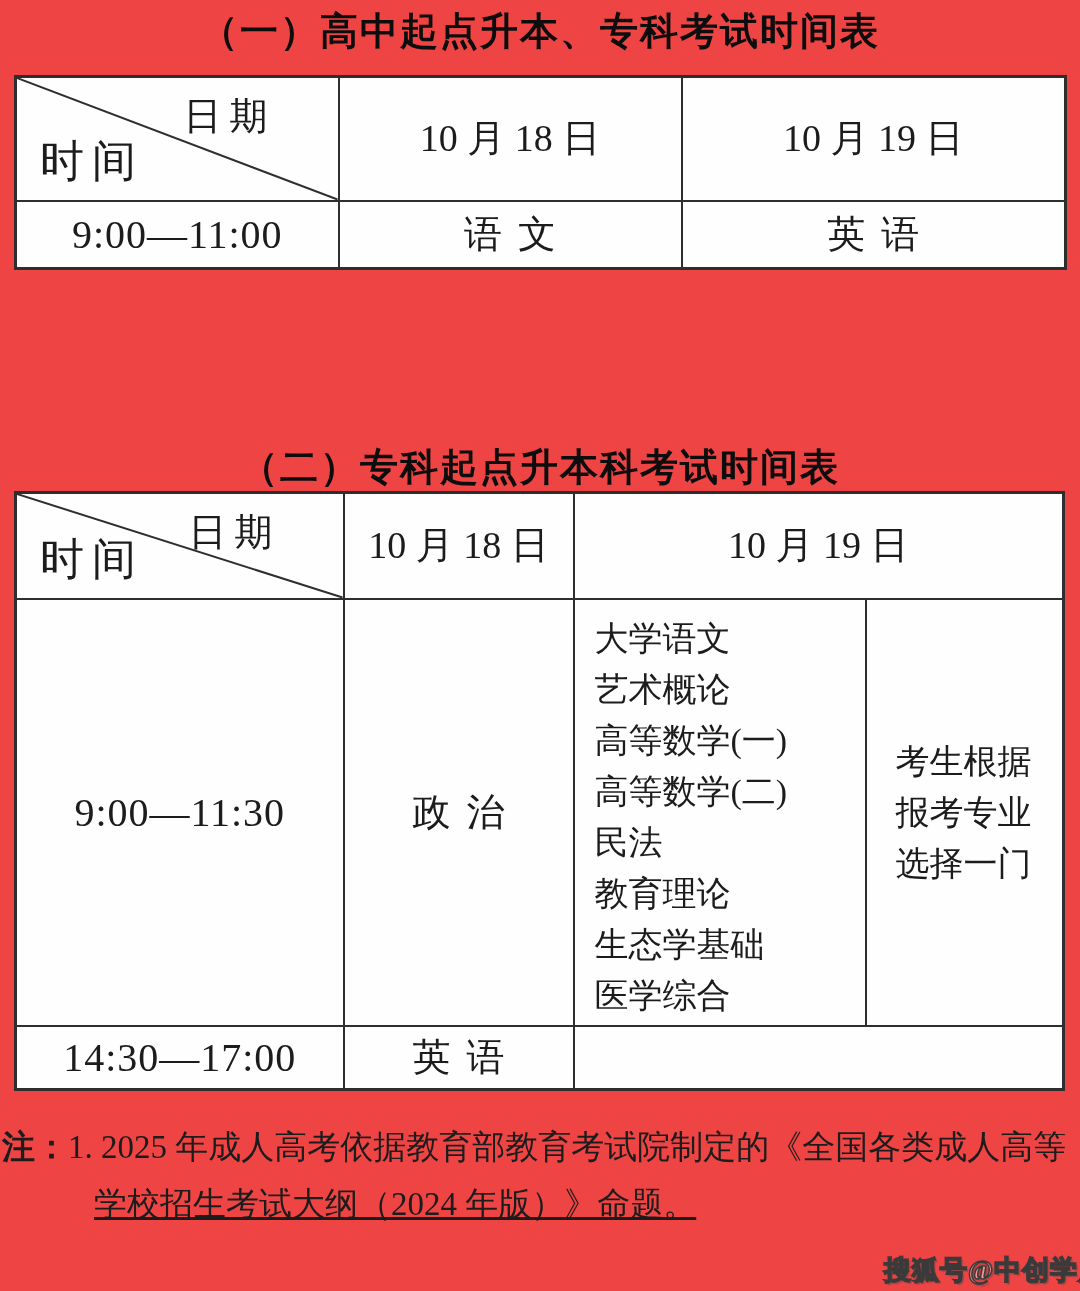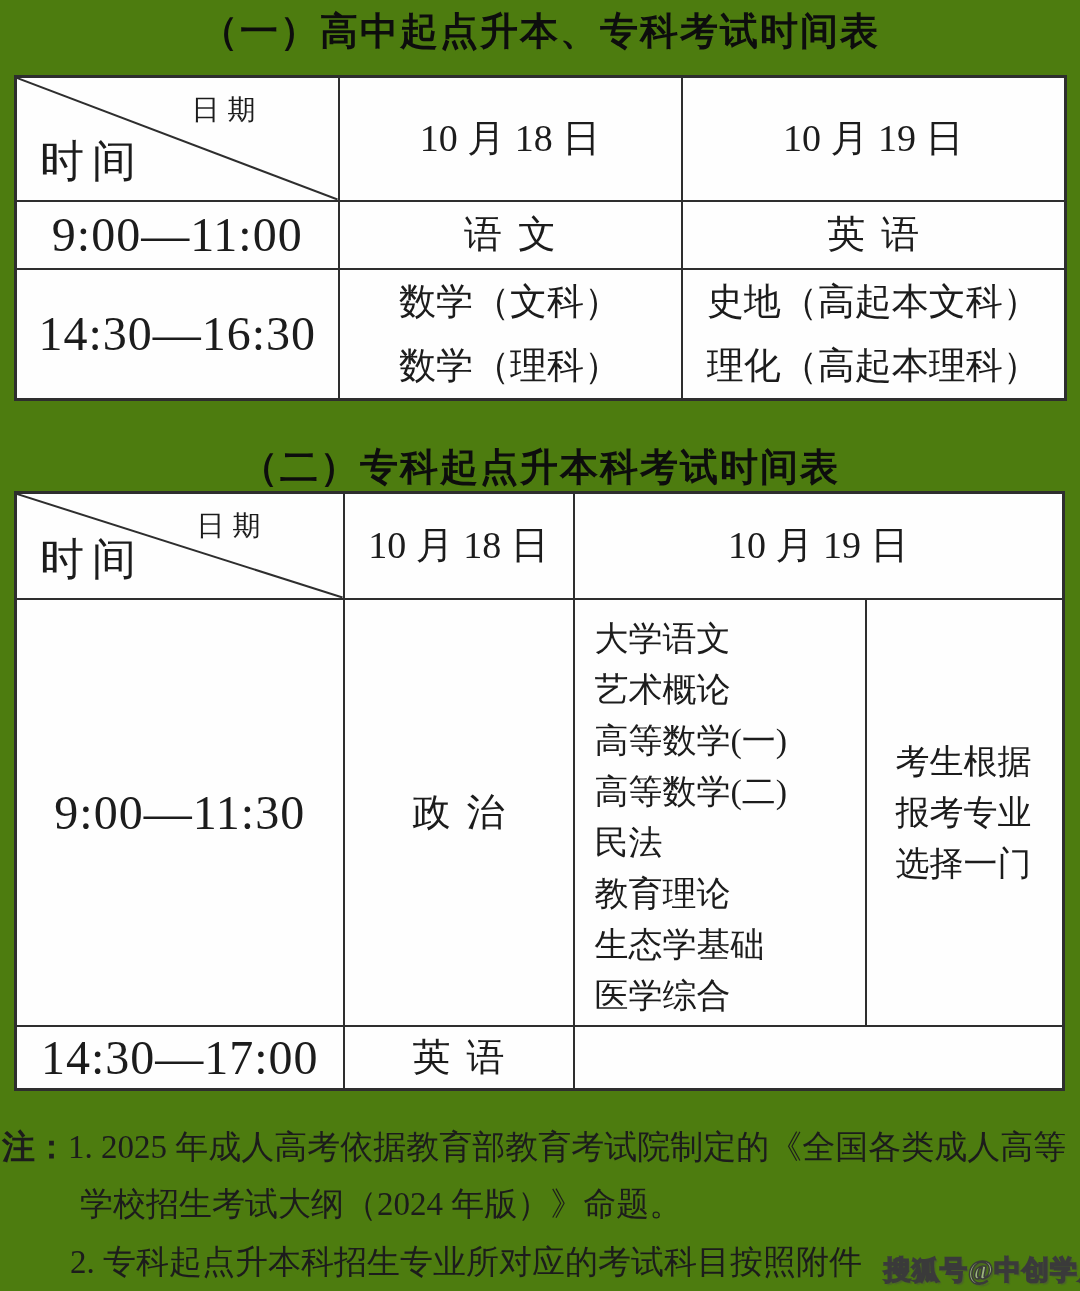--- a/index.html
+++ b/index.html
@@ -1,18 +1,18 @@
 <!DOCTYPE html>
 <html><head>
 <meta charset="utf-8">
 <style>
   html,body { margin:0; padding:0; background:#ffffff; }
   .page {
     position:relative; width:1080px; height:1291px; overflow:hidden;
-    background:#4d7c0f; color:#1c1c1c;
+    background:#ef4444; color:#1c1c1c;
     font-family:"Liberation Serif","DejaVu Serif",serif;
   }
   .title {
     position:absolute; left:0; width:1080px; text-align:center;
     font-size:38px; font-weight:bold; color:#0d0d0d; letter-spacing:2px;
     white-space:nowrap;
   }
   .t-1 { top:6px; }
   .t-2 { top:442px; }
 
@@ -22,38 +22,38 @@
   }
   table.t1 { left:14px; top:75px;  width:1050px; }
   table.t2 { left:14px; top:491px; width:1048px; }
   .grid td {
     border:2px solid #2e2e2e; padding:0; text-align:center;
     vertical-align:middle; font-size:38px; color:#1c1c1c;
     overflow:hidden;
   }
   td.diag { position:relative; }
   .diag-svg { position:absolute; left:0; top:0; width:100%; height:100%; display:block; }
-  .lbl-date { position:absolute; top:13px;  right:74px; font-size:28px; letter-spacing:8px; }
+  .lbl-date { position:absolute; top:13px;  right:62px; font-size:38px; letter-spacing:8px; }
   .lbl-time { position:absolute; bottom:9px; left:23px;  font-size:44px; letter-spacing:8px; }
 
-  td.time { font-size:48px; letter-spacing:1px;margin-top:32px; }
+  td.time { font-size:40px; letter-spacing:1px;margin-top:32px; }
   td.one  { letter-spacing:16px; text-indent:16px; }
   td.two  { font-size:37px; line-height:64px; white-space:pre-line; }
   td.subjlist {
     text-align:left; vertical-align:top; padding:13px 8px 0 20px;
     font-size:34px; line-height:51px; white-space:pre-line;
   }
   td.choose {
     text-align:left; padding-left:29px;
     font-size:34px; line-height:51px; white-space:pre-line;
   }
 
   .note { position:absolute; font-size:33px; line-height:40px; white-space:nowrap; color:#1c1c1c; }
   .note-1 { left:2px;  top:1127px; }
-  .note-2 { left:80px; top:1184px; }
+  .note-2 { left:94px; top:1184px;text-decoration:underline; }
   .note-3 { left:70px; top:1242px; }
   .note-label { font-weight:bold; }
 
   .watermark {
     position:absolute; left:884px; top:1252px; font-size:27px; font-weight:bold;
     letter-spacing:1px; white-space:nowrap;
     color:rgba(255,255,255,0.45);
     -webkit-text-stroke:1.5px #3a3a3a;
     text-shadow:2px 2px 1px rgba(70,70,70,0.45);
   }
@@ -80,27 +80,20 @@
           <span class="lbl-date">日期</span>
           <span class="lbl-time">时间</span>
         </td>
         <td>10 月 18 日</td>
         <td>10 月 19 日</td>
       </tr>
       <tr style="height:68px">
         <td class="time">9:00—11:00</td>
         <td class="one">语文</td>
         <td class="one">英语</td>
-      </tr>
-      <tr style="height:130px">
-        <td class="time">14:30—16:30</td>
-        <td class="two">数学（文科）
-数学（理科）</td>
-        <td class="two">史地（高起本文科）
-理化（高起本理科）</td>
       </tr>
     </tbody>
   </table>
 
   <div class="title t-2">（二）专科起点升本科考试时间表</div>
 
   <table class="grid t2">
     <colgroup>
         <col style="width:328px">
         <col style="width:230px">
@@ -137,17 +130,16 @@
       <tr style="height:64px">
         <td class="time">14:30—17:00</td>
         <td class="one">英语</td>
         <td colspan="2"></td>
       </tr>
     </tbody>
   </table>
 
   <div class="note note-1"><span class="note-label">注：</span><span>1. 2025 年成人高考依据教育部教育考试院制定的《全国各类成人高等</span></div>
   <div class="note note-2"><span>学校招生考试大纲（2024 年版）》命题。</span></div>
-  <div class="note note-3"><span>2. 专科起点升本科招生专业所对应的考试科目按照附件</span></div>
 
   <div class="watermark">搜狐号@中创学历</div>
 
 </div>
 
 </body></html>

